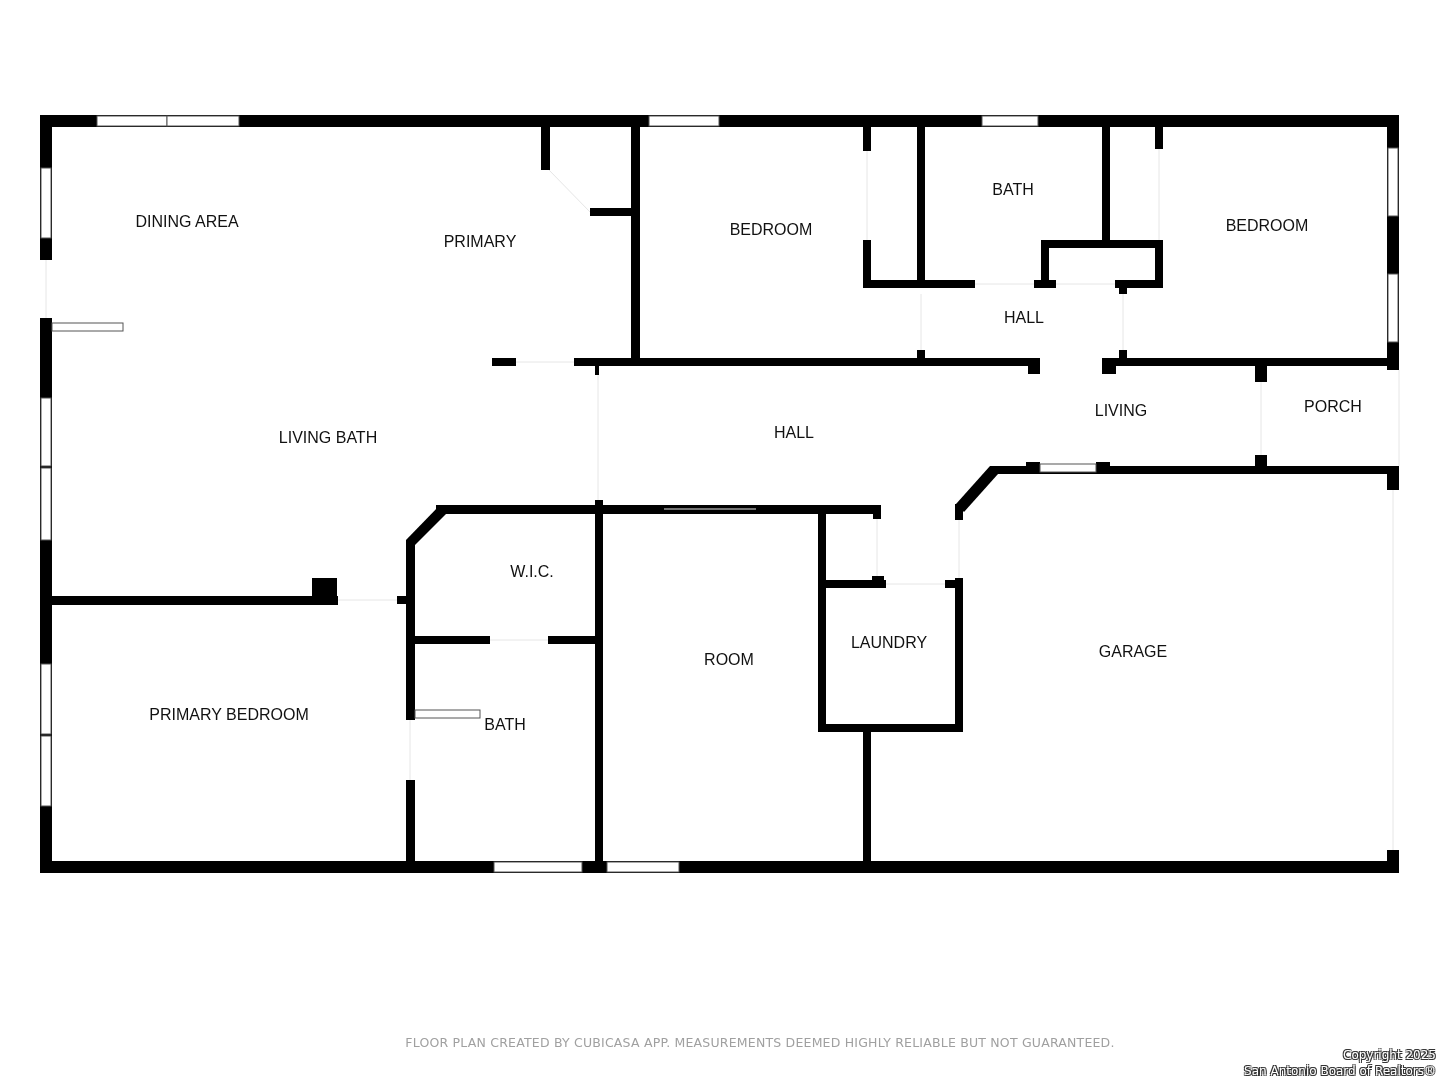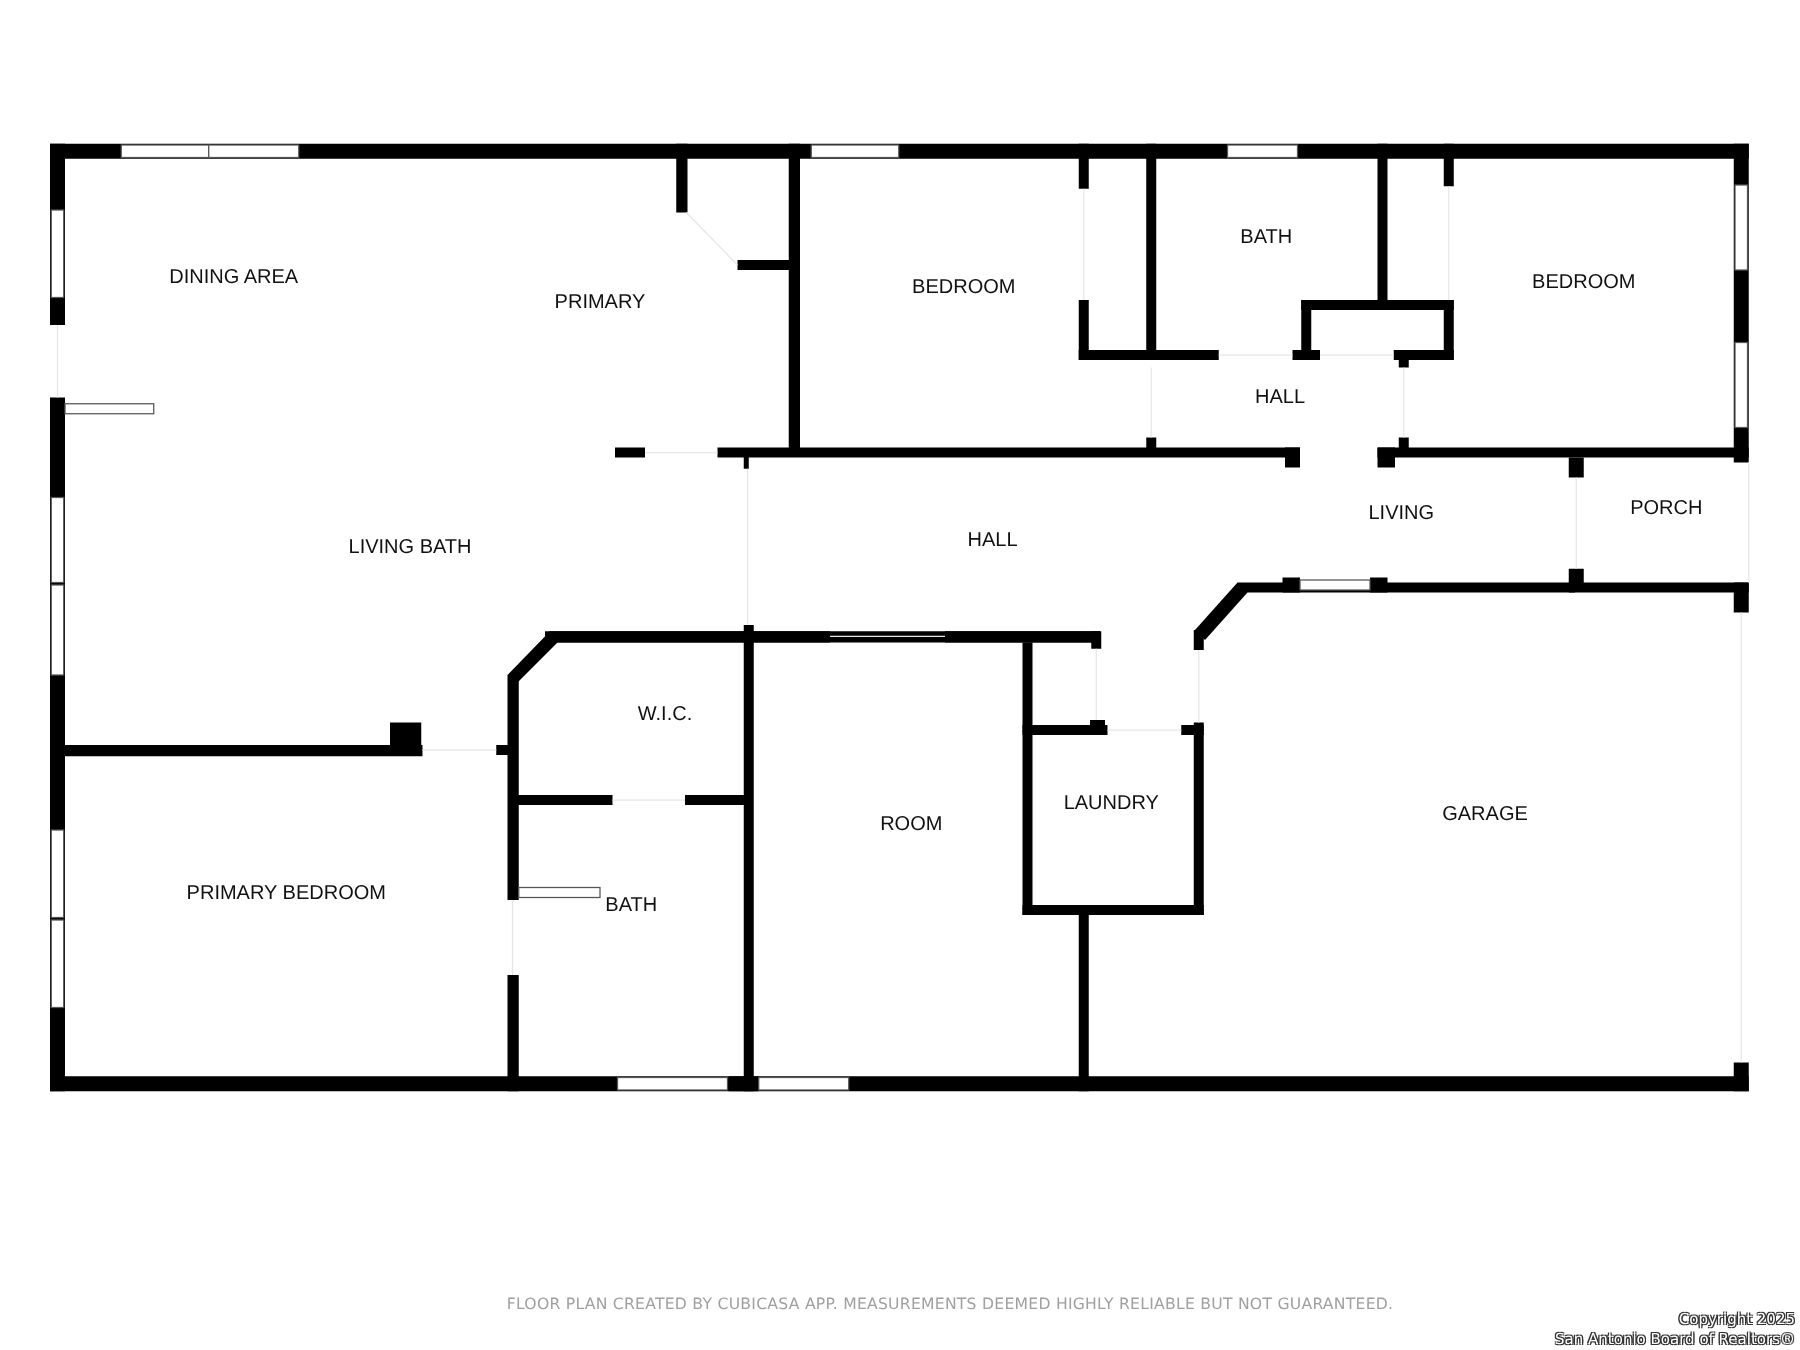--- a/index.html
+++ b/index.html
@@ -142,17 +142,17 @@
 <div class="room-label" style="left:1267px;top:226px">BEDROOM</div>
 <div class="room-label" style="left:1024px;top:318px">HALL</div>
 <div class="room-label" style="left:794px;top:433px">HALL</div>
 <div class="room-label" style="left:1121px;top:411px">LIVING</div>
 <div class="room-label" style="left:1333px;top:407px">PORCH</div>
 <div class="room-label" style="left:532px;top:572px">W.I.C.</div>
 <div class="room-label" style="left:229px;top:715px">PRIMARY BEDROOM</div>
 <div class="room-label" style="left:505px;top:725px">BATH</div>
 <div class="room-label" style="left:729px;top:660px">ROOM</div>
 <div class="room-label" style="left:889px;top:643px">LAUNDRY</div>
-<div class="room-label" style="left:1188px;top:652px">GARAGE</div>
+<div class="room-label" style="left:1133px;top:652px">GARAGE</div>
 
 <div class="disclaimer">FLOOR PLAN CREATED BY CUBICASA APP. MEASUREMENTS DEEMED HIGHLY RELIABLE BUT NOT GUARANTEED.</div>
 <div class="copyright c1">Copyright 2025</div>
 <div class="copyright c2">San Antonio Board of Realtors®</div>
 
 </body></html>

